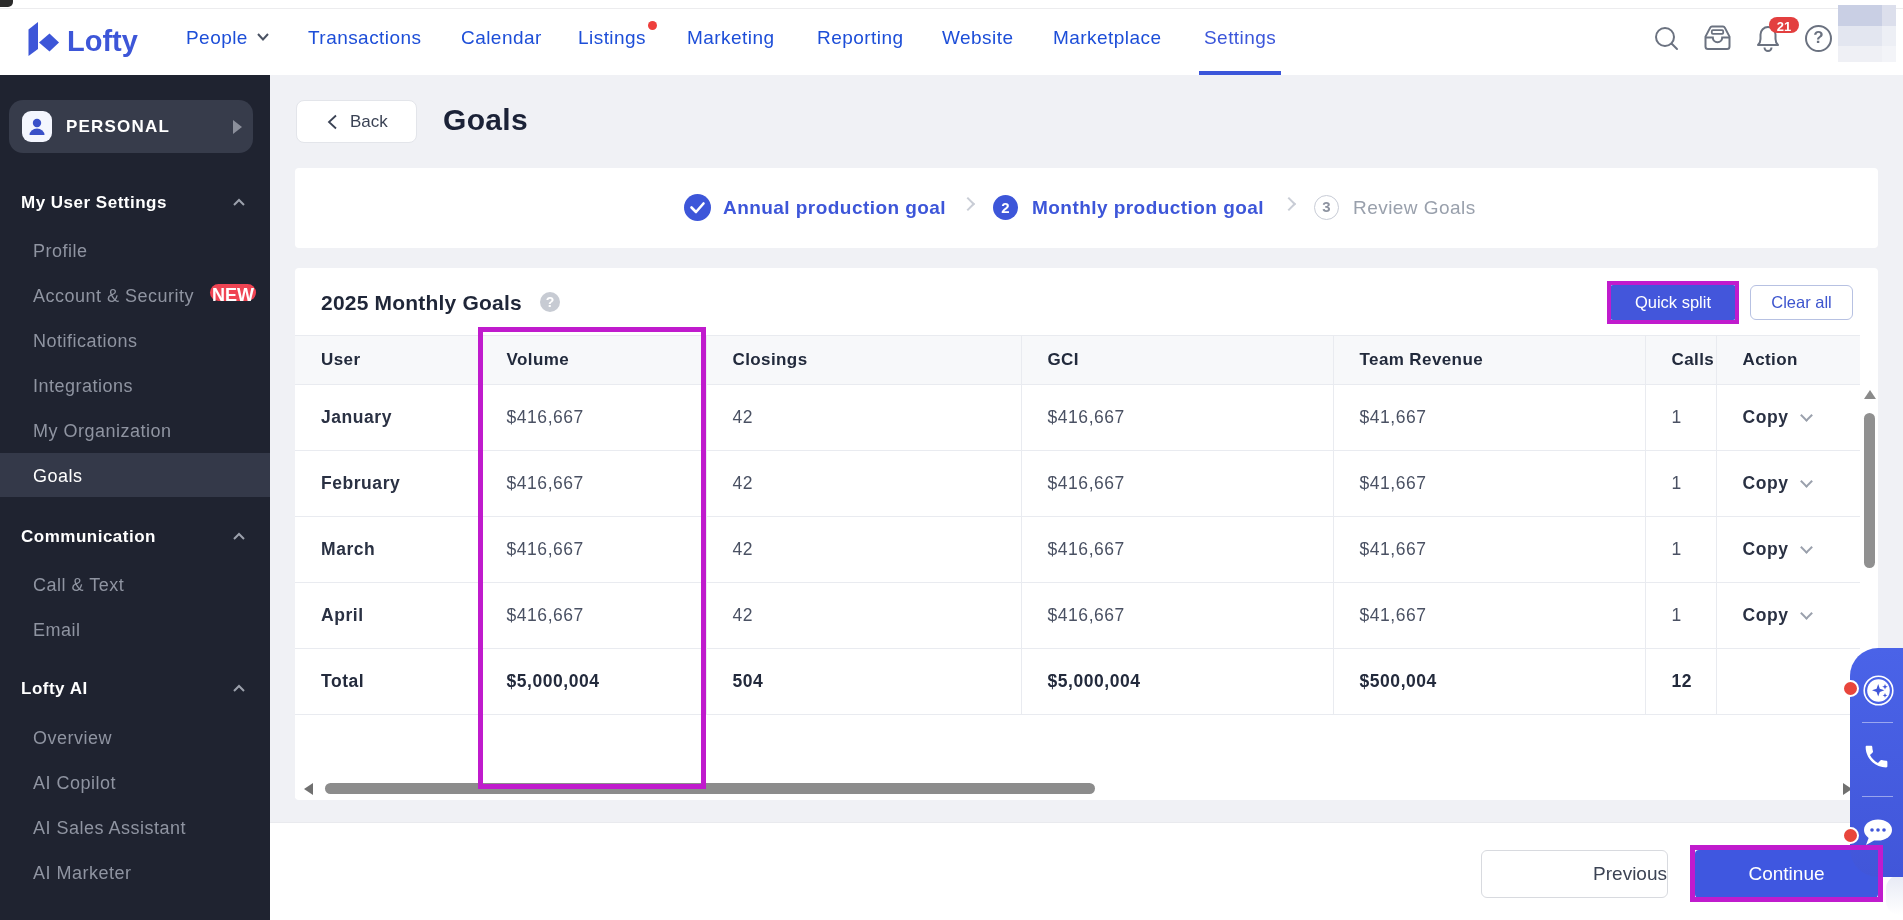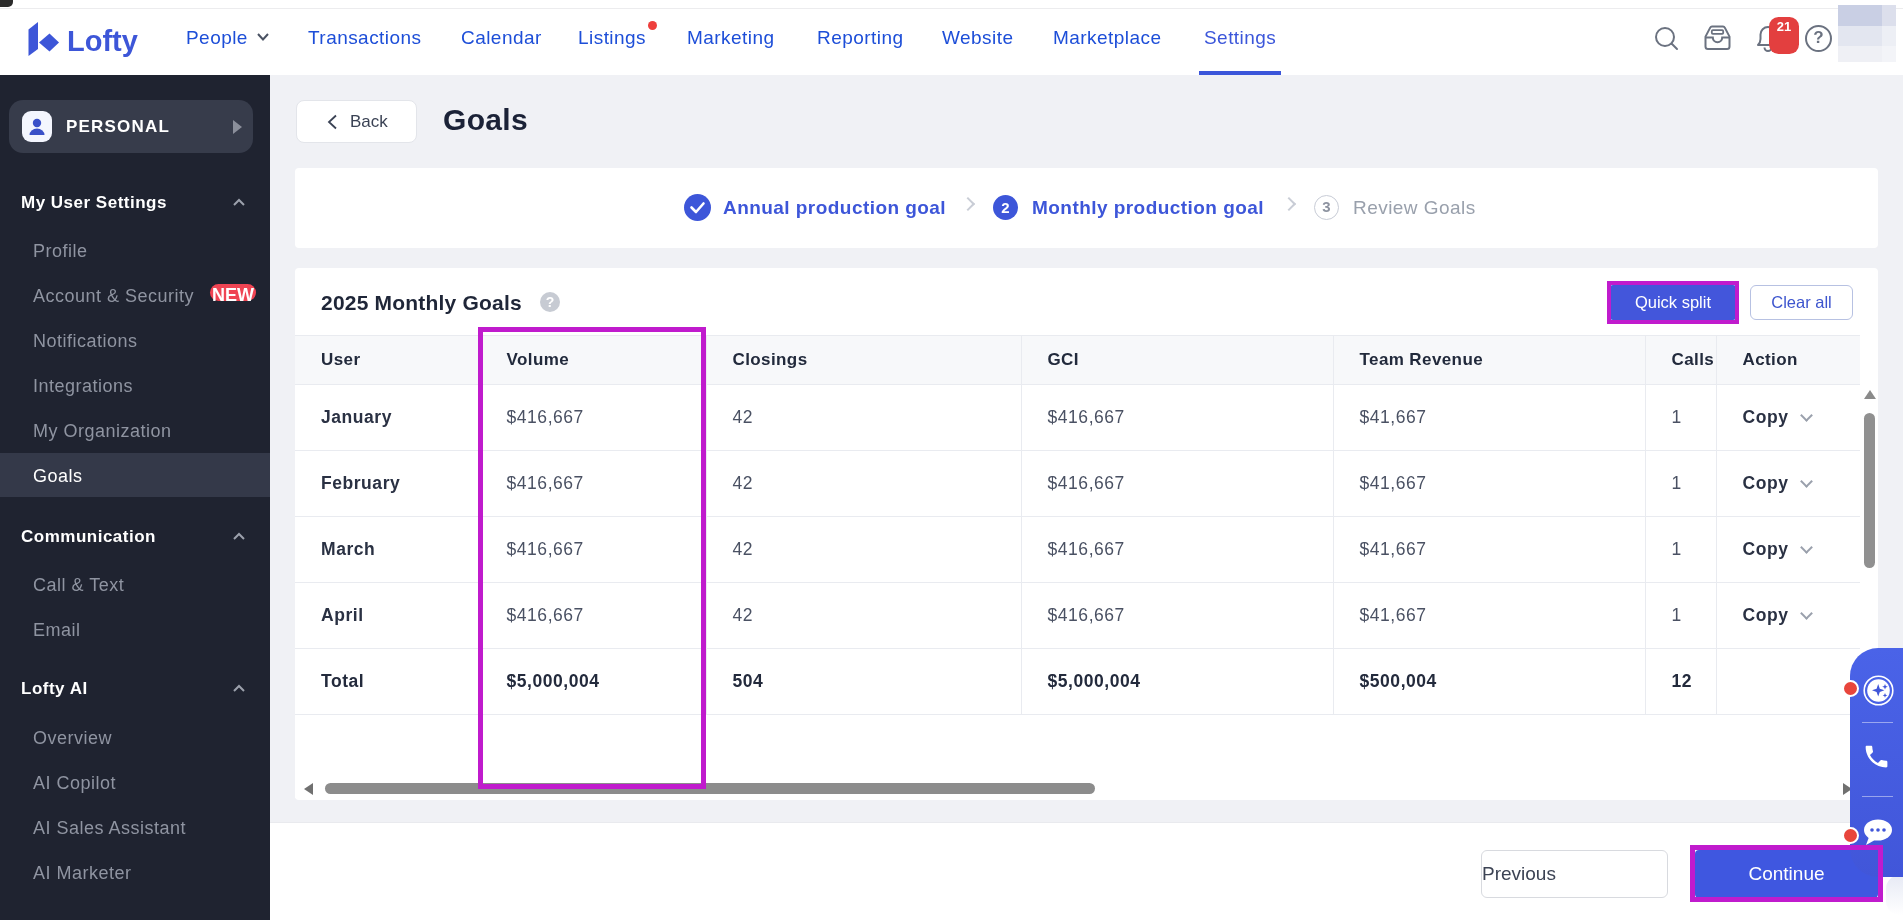--- a/index.html
+++ b/index.html
@@ -49,21 +49,21 @@
 .copychev{display:inline-block;width:9px;height:9px;border-right:2px solid #9AA0AC;border-bottom:2px solid #9AA0AC;transform:rotate(45deg);margin-left:14px;margin-bottom:3px;}
 
 #vsb{position:absolute;left:1567px;top:116px;width:16px;height:396px;background:#fff;}
 #vsb .arrow{position:absolute;left:2px;top:6px;width:0;height:0;border-left:6px solid transparent;border-right:6px solid transparent;border-bottom:9px solid #8A8A8A;}
 #vsb .thumb{position:absolute;left:2px;top:29px;width:11px;height:155px;background:#909090;border-radius:6px;}
 #hsb{position:absolute;left:0px;top:514px;width:1565px;height:16px;background:#fff;}
 #hsb .la{position:absolute;left:9px;top:1px;width:0;height:0;border-top:6px solid transparent;border-bottom:6px solid transparent;border-right:9px solid #707070;}
 #hsb .ra{position:absolute;left:1548px;top:1px;width:0;height:0;border-top:6px solid transparent;border-bottom:6px solid transparent;border-left:9px solid #707070;}
 #hsb .thumb{position:absolute;left:30px;top:1px;width:770px;height:11px;background:#8C8C8C;border-radius:6px;}
 
-#btn-prev{position:absolute;left:1481px;top:850px;width:187px;height:48px;background:#fff;border:1px solid #D8DADF;border-radius:6px;color:#3C4354;font-size:19px;text-align:left;line-height:46px;}
+#btn-prev{position:absolute;left:1481px;top:850px;width:187px;height:48px;background:#fff;border:1px solid #D8DADF;border-radius:6px;color:#3C4354;font-size:19px;text-align:right;line-height:46px;}
 #btn-cont{position:absolute;left:1695px;top:850px;width:183px;height:48px;background:#3F57E0;border-radius:4px;color:#fff;font-size:19px;text-align:center;line-height:48px;}
 
 .mag{position:absolute;border:5px solid #C01BCD;}
 #mag-vol{left:478px;top:327px;width:228px;height:462px;}
 #mag-quick{left:1607px;top:281px;width:132px;height:43px;border-width:4px;}
 #mag-cont{left:1690px;top:845px;width:193px;height:57px;}
 
 #widget{position:absolute;left:1850px;top:648px;width:60px;height:229px;background:linear-gradient(180deg,#4A63E8,#4156D9);border-radius:28px 0 0 28px;}
 #widget .div{position:absolute;left:12px;width:31px;height:1px;background:rgba(255,255,255,0.45);}
 .reddot{position:absolute;width:17px;height:17px;border:2.5px solid #fff;border-radius:50%;background:#E8453C;}
@@ -101,21 +101,21 @@
   </svg>
   <svg class="abs" style="left:1704px;top:25px" width="27" height="26" viewBox="0 0 27 26">
     <path d="M8 1.5 h11 a2 2 0 0 1 1.8 1.1 l4.7 9 v10 a2.5 2.5 0 0 1 -2.5 2.5 h-19 a2.5 2.5 0 0 1 -2.5 -2.5 v-10 l4.7 -9 a2 2 0 0 1 1.8 -1.1 z" fill="none" stroke="#6B7280" stroke-width="2" stroke-linejoin="round"></path>
     <path d="M2 12.5 h6.8 a4.7 4.7 0 0 0 9.4 0 h6.8" fill="none" stroke="#6B7280" stroke-width="2"></path>
     <rect x="7.8" y="5.2" width="11.4" height="3.6" rx="1" fill="none" stroke="#6B7280" stroke-width="1.8"></rect>
   </svg>
   <svg class="abs" style="left:1754px;top:23px" width="29" height="30" viewBox="0 0 29 30">
     <path d="M4 22 c2-2 2.5-3.5 2.5-6 v-4.5 a7.5 7.5 0 0 1 15 0 V16 c0 2.5 0.5 4 2.5 6 z" fill="none" stroke="#6B7280" stroke-width="2" stroke-linejoin="round"></path>
     <path d="M10.5 24.5 a3.5 3.5 0 0 0 7 0" fill="none" stroke="#6B7280" stroke-width="2"></path>
   </svg>
-  <div class="abs" style="left:1769px;top:17px;width:30px;height:37px;background:#E33F3F;border-radius:9.5px;color:#fff;font-size:13px;font-weight:bold;text-align:center;line-height:19px;">21</div>
+  <div class="abs" style="left:1769px;top:17px;width:30px;height:16px;background:#E33F3F;border-radius:9.5px;color:#fff;font-size:13px;font-weight:bold;text-align:center;line-height:19px;">21</div>
   <div class="abs" style="left:1805px;top:25px;width:27px;height:27px;border:2px solid #6B7280;border-radius:50%;color:#6B7280;font-size:17px;font-weight:bold;text-align:center;line-height:22px;">?</div>
 
   <div class="abs" style="left:1838px;top:5px;width:58px;height:57px;overflow:hidden;">
     <div class="abs" style="left:0;top:0;width:44px;height:21px;background:#C9CFE4"></div>
     <div class="abs" style="left:44px;top:0;width:14px;height:21px;background:#DCDFEC"></div>
     <div class="abs" style="left:0;top:21px;width:44px;height:20px;background:#E3E6F0"></div>
     <div class="abs" style="left:44px;top:21px;width:14px;height:20px;background:#EDEFF5"></div>
     <div class="abs" style="left:0;top:41px;width:44px;height:16px;background:#EFF0F5"></div>
     <div class="abs" style="left:44px;top:41px;width:14px;height:16px;background:#F3F4F8"></div>
   </div>

